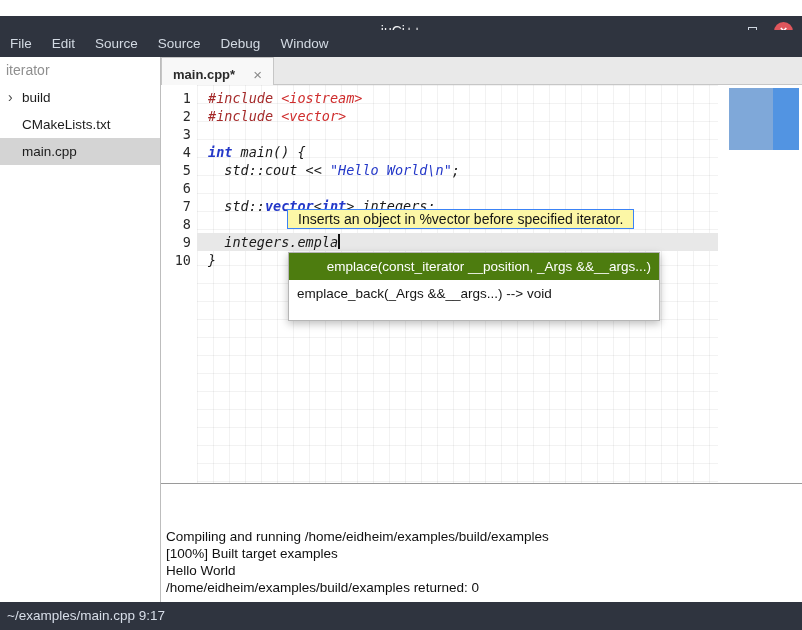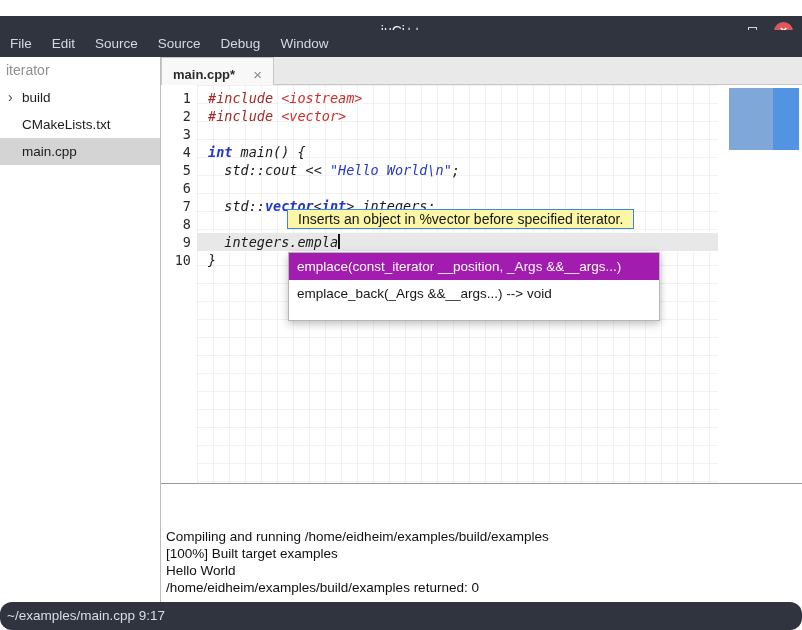--- a/index.html
+++ b/index.html
@@ -55,29 +55,29 @@
   .minimap { position:absolute; top:0; right:0; bottom:0; width:84px; background:#fff; z-index:2; }
   .map-region { position:absolute; left:11px; top:3px; right:3px; height:62px; background:#7fa8d9; }
   .map-slider { position:absolute; top:3px; right:3px; width:26px; height:62px; background:#5294e2; }
 
   
   .tooltip { position:absolute; left:126px; top:124px; background:#fcf7a6; border:1px solid #3b82f6; padding:1px 10px; font-size:14px; color:#141414; white-space:nowrap; z-index:5; }
 
   
   .completion { position:absolute; left:127px; top:167px; width:372px; background:#fff; border:1px solid #b5b5b5; box-shadow:0 3px 8px rgba(0,0,0,0.25); padding-bottom:13px; z-index:6; }
   .citem { height:27px; line-height:27px; padding:0 8px; font-size:13.5px; color:#161616; white-space:nowrap; overflow:hidden; }
-  .citem.selected { background:#a21caf; color:#fff; }
+  .citem.selected { background:#4d7c0f; color:#fff;text-align:right; }
 
   
   .splitter { position:absolute; left:0; right:0; top:426px; height:1px; background:#9a9a9a; }
   .output { position:absolute; left:0; right:0; top:427px; bottom:0; background:#fff; padding:4px 0 0 5px; font-family:Liberation Sans, sans-serif;margin-top:40px; }
   .oline { height:17px; line-height:17px; font-size:13.5px; color:#101010; white-space:pre; }
 
   
-  .statusbar { position:absolute; left:0; top:602px; width:100%; height:28px; background:#2f343f; color:#d8dee9; font-size:13.5px; line-height:28px; padding-left:7px;border-radius:12px; }
+  .statusbar { position:absolute; left:0; top:602px; width:100%; height:28px; background:#2f343f; color:#d8dee9; font-size:13.5px; line-height:28px; padding-left:7px; }
 </style>
 </head>
 <body>
 
 <div class="window">
 
   <div class="titlebar">
     <div class="title">juCi++</div>
     <div class="controls">
       <div class="btn-min">

